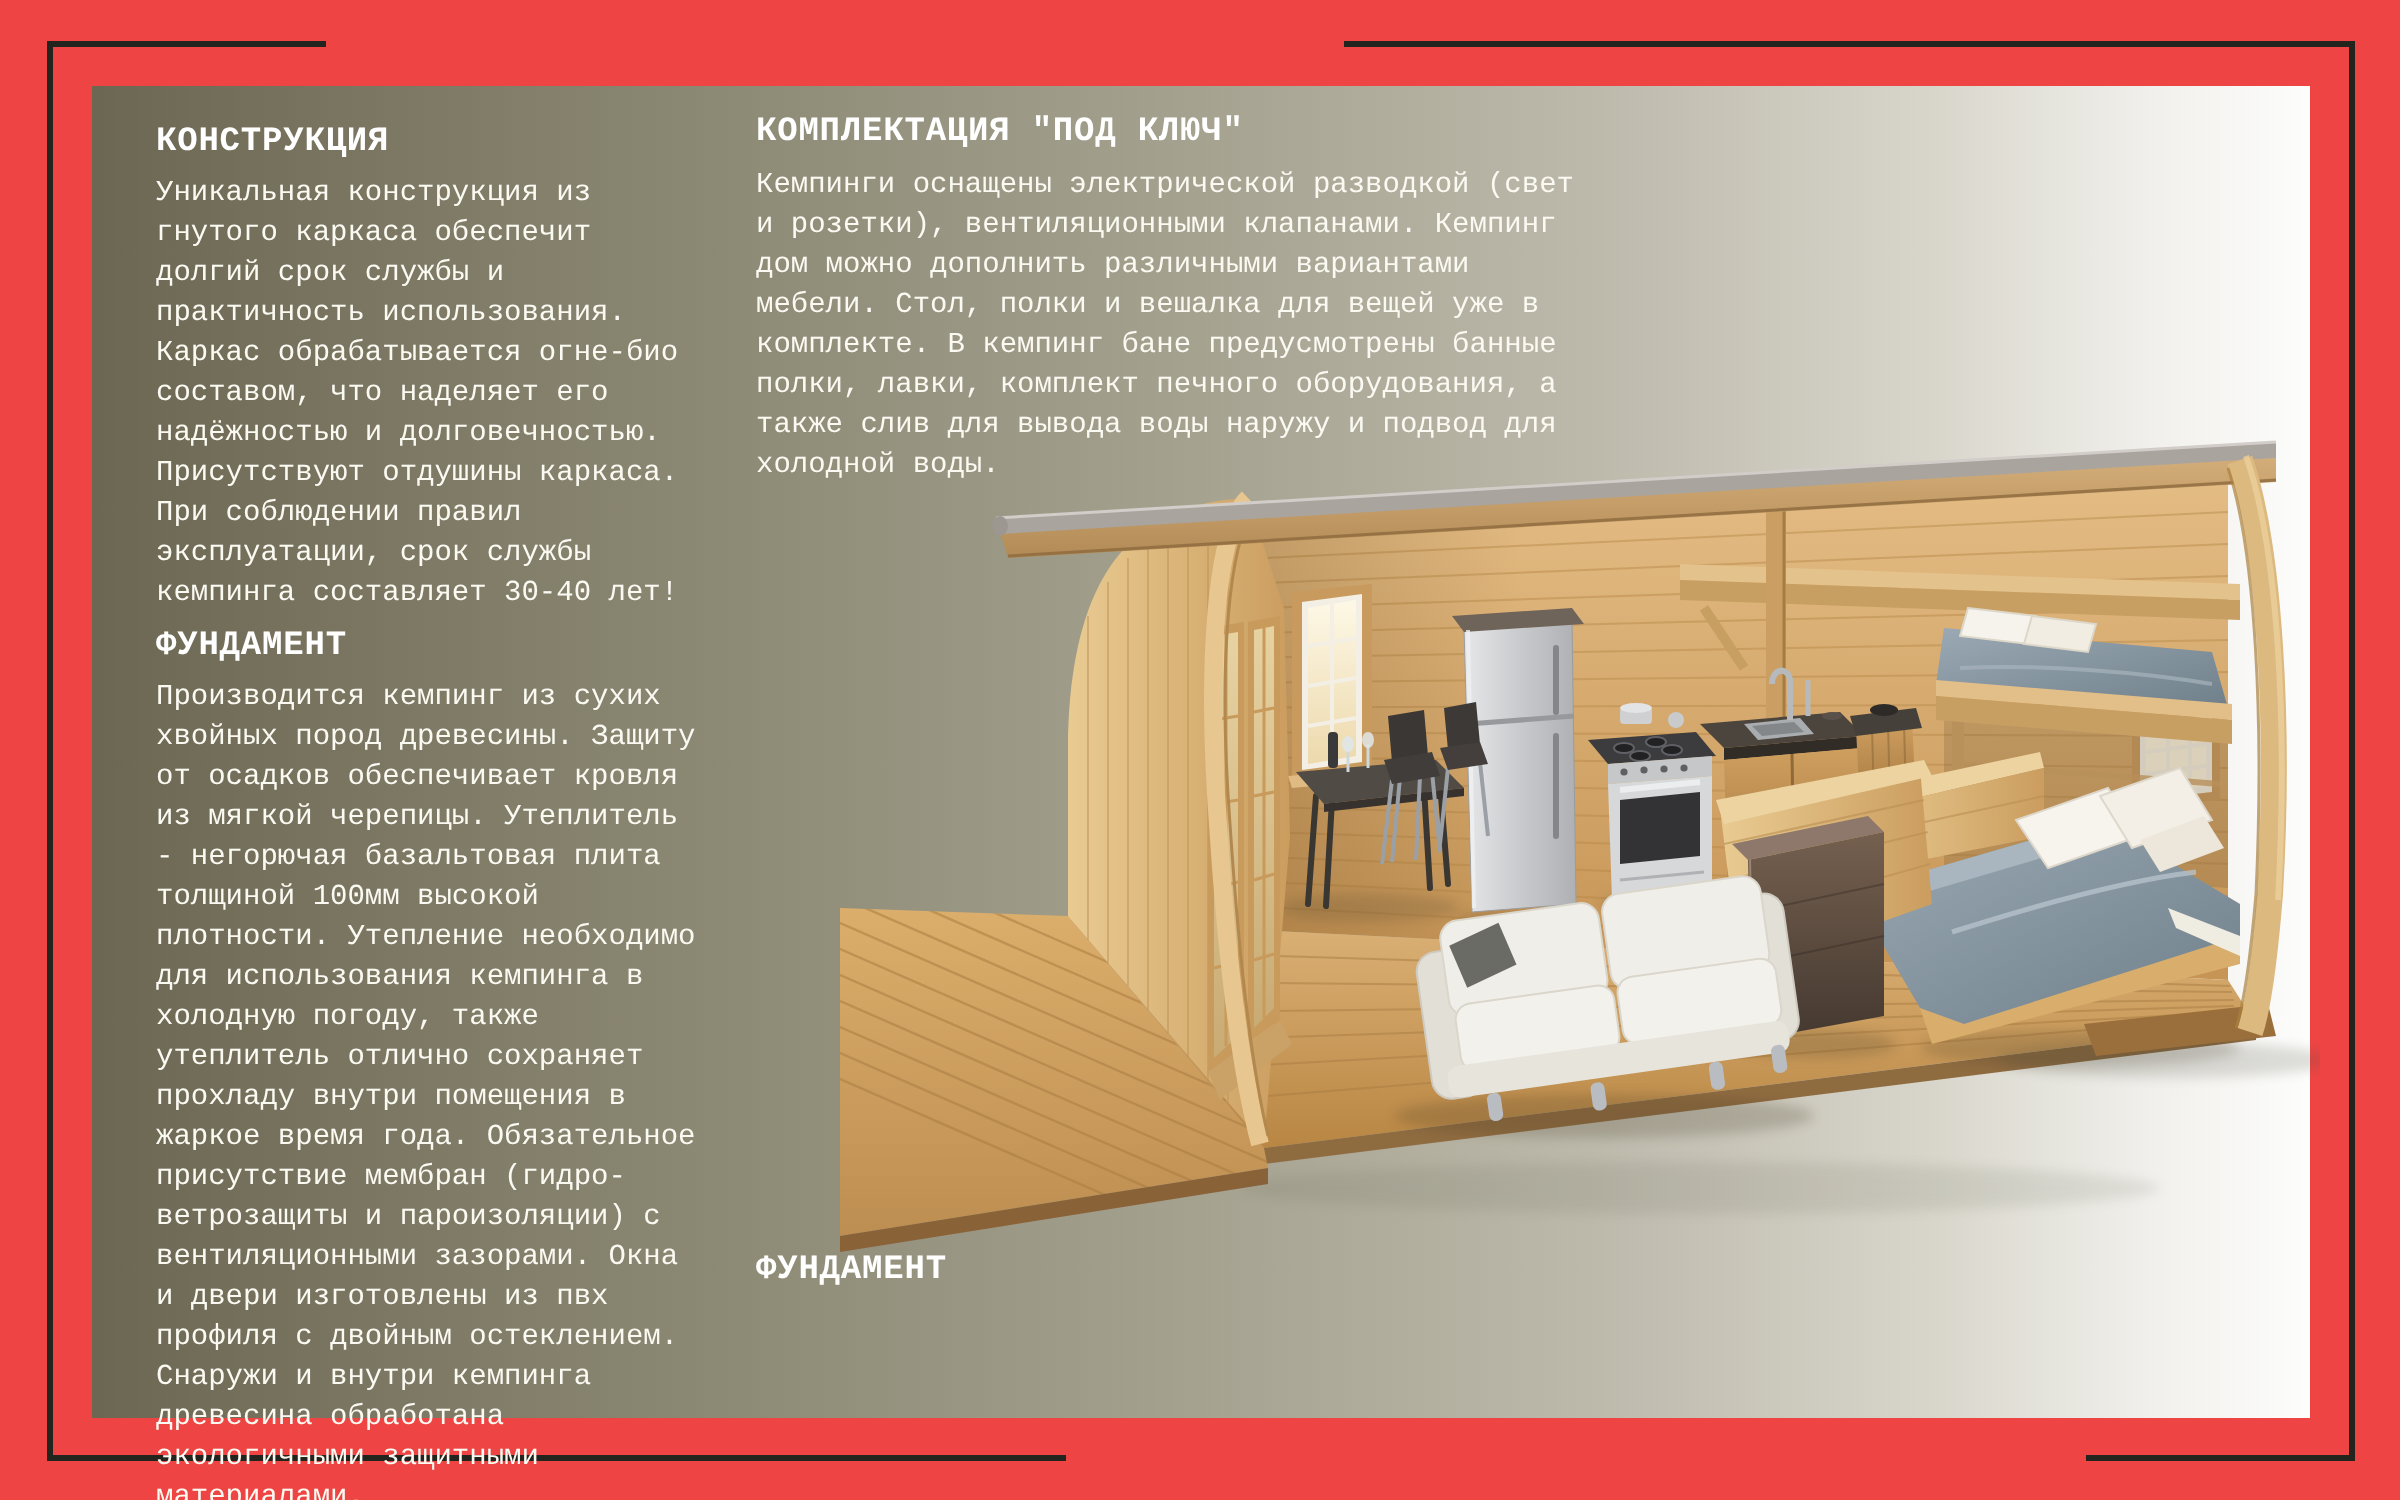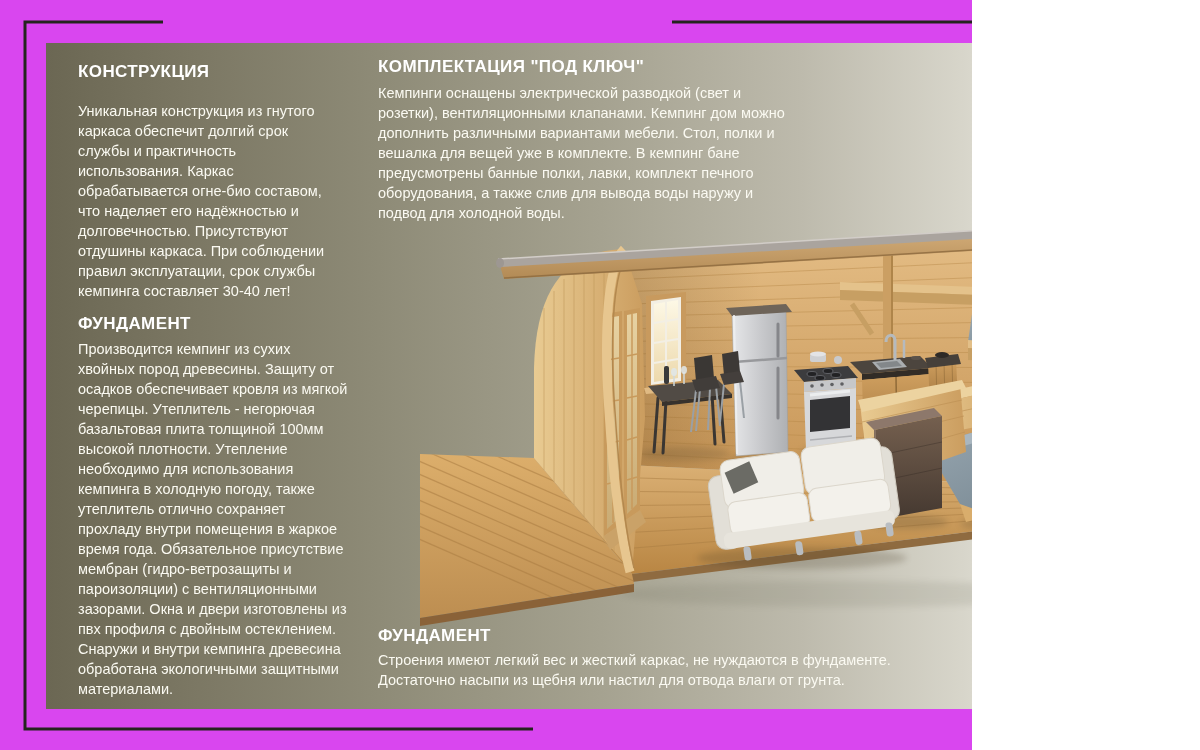--- a/index.html
+++ b/index.html
@@ -1,17 +1,17 @@
 <!DOCTYPE html>
 <html><head>
 <meta charset="utf-8">
 <style>
   html,body{margin:0;padding:0;background:#ffffff;}
-  .page{position:relative;width:972px;height:750px;background:#d946ef;overflow:hidden;
-        font-family:Liberation Sans, sans-serif;}
+  .page{position:relative;width:1200px;height:750px;background:#ef4444;overflow:hidden;
+        font-family:Liberation Mono, monospace;}
   .frame-svg{position:absolute;left:0;top:0;pointer-events:none;}
   .panel{position:absolute;left:46px;top:43px;width:1109px;height:666px;
          background:linear-gradient(90deg,#6b6753 0%,#7b7763 13%,#8e8b77 30%,
                    #a5a290 50%,#bdbaac 68%,#d8d6cb 83%,#f1f0ec 93%,#fdfdfc 100%);}
   .sec-title{position:absolute;color:#ffffff;font-weight:700;font-size:17px;
              letter-spacing:.4px;white-space:nowrap;}
   .sec-body{position:absolute;color:#fbfaf2;font-size:14.5px;line-height:20px;}
   .illus{position:absolute;left:420px;top:212px;}
 </style>
 </head>
@@ -20,30 +20,29 @@
 <div class="page">
 
   <svg class="frame-svg" width="1200" height="750" viewBox="0 0 1200 750">
     <polyline points="163,22 25,22 25,729 533,729" fill="none" stroke="#24241e" stroke-width="3"></polyline>
     <polyline points="672,22 1176,22 1176,729 1043,729" fill="none" stroke="#24241e" stroke-width="3"></polyline>
   </svg>
 
   <div class="panel"></div>
 
   <div class="sec-title" style="left:78px;top:62px;">КОНСТРУКЦИЯ</div>
-  <div class="sec-body" style="left:78px;top:101px;width:264px;">Уникальная конструкция из гнутого каркаса обеспечит долгий срок службы и практичность использования. Каркас обрабатывается огне-био составом, что наделяет его надёжностью и долговечностью. Присутствуют отдушины каркаса. При соблюдении правил эксплуатации, срок службы кемпинга составляет 30-40 лет!</div>
+  <div class="sec-body" style="left:78px;top:87px;width:264px;">Уникальная конструкция из гнутого каркаса обеспечит долгий срок службы и практичность использования. Каркас обрабатывается огне-био составом, что наделяет его надёжностью и долговечностью. Присутствуют отдушины каркаса. При соблюдении правил эксплуатации, срок службы кемпинга составляет 30-40 лет!</div>
 
   <div class="sec-title" style="left:78px;top:314px;">ФУНДАМЕНТ</div>
   <div class="sec-body" style="left:78px;top:339px;width:272px;">Производится кемпинг из сухих хвойных пород древесины. Защиту от осадков обеспечивает кровля из мягкой черепицы.  Утеплитель - негорючая базальтовая плита толщиной 100мм высокой плотности. Утепление необходимо для использования кемпинга в холодную погоду, также утеплитель отлично сохраняет прохладу внутри помещения в жаркое время года. Обязательное присутствие мембран (гидро-ветрозащиты и пароизоляции) с вентиляционными зазорами. Окна и двери изготовлены из пвх профиля с двойным остеклением. Снаружи и внутри кемпинга древесина обработана экологичными  защитными материалами.</div>
 
   <div class="sec-title" style="left:378px;top:57px;">КОМПЛЕКТАЦИЯ "ПОД КЛЮЧ"</div>
   <div class="sec-body" style="left:378px;top:83px;width:412px;">Кемпинги оснащены электрической разводкой (свет и розетки), вентиляционными клапанами. Кемпинг дом можно дополнить различными вариантами мебели. Стол, полки и вешалка для вещей уже в комплекте. В кемпинг бане предусмотрены банные полки, лавки, комплект печного оборудования, а также слив для вывода воды наружу и подвод для холодной воды.</div>
 
   <div class="sec-title" style="left:378px;top:626px;">ФУНДАМЕНТ</div>
-  <div class="sec-body" style="left:378px;top:650px;width:525px;">Строения имеют легкий вес и жесткий каркас, не нуждаются в фундаменте. Достаточно насыпи из щебня или настил для отвода влаги от грунта.</div>
 
   <svg class="illus" width="740" height="416" viewBox="0 0 740 416">
     <defs>
       <linearGradient id="gWallH" x1="0" y1="0" x2="0" y2="1">
         <stop offset="0" stop-color="#e4bd85"></stop>
           <stop offset="1" stop-color="#c69455"></stop>
       </linearGradient>
       <linearGradient id="gWallShade" x1="0" y1="0" x2="1" y2="0">
         <stop offset="0" stop-color="#5a3c14" stop-opacity=".33"></stop>
         <stop offset=".35" stop-color="#5a3c14" stop-opacity="0"></stop>

